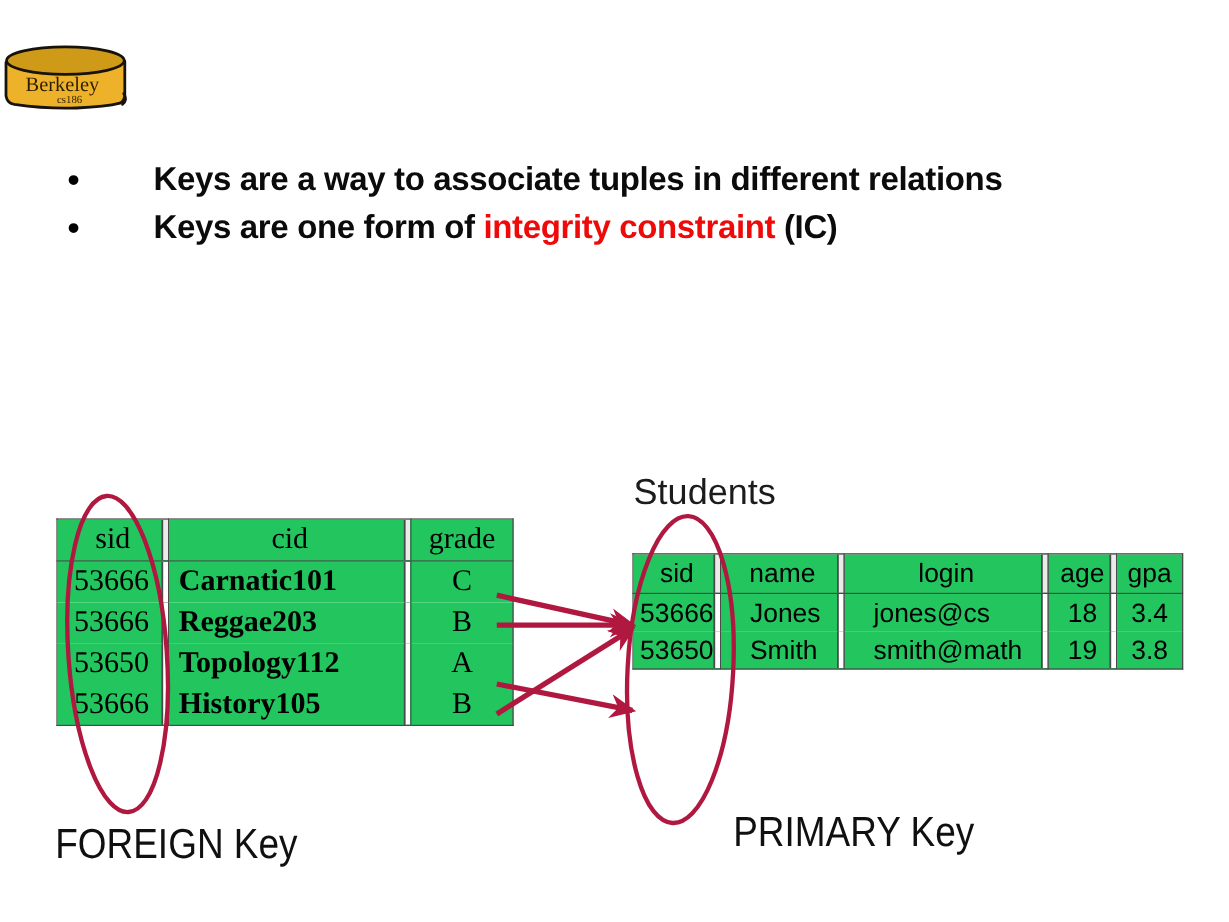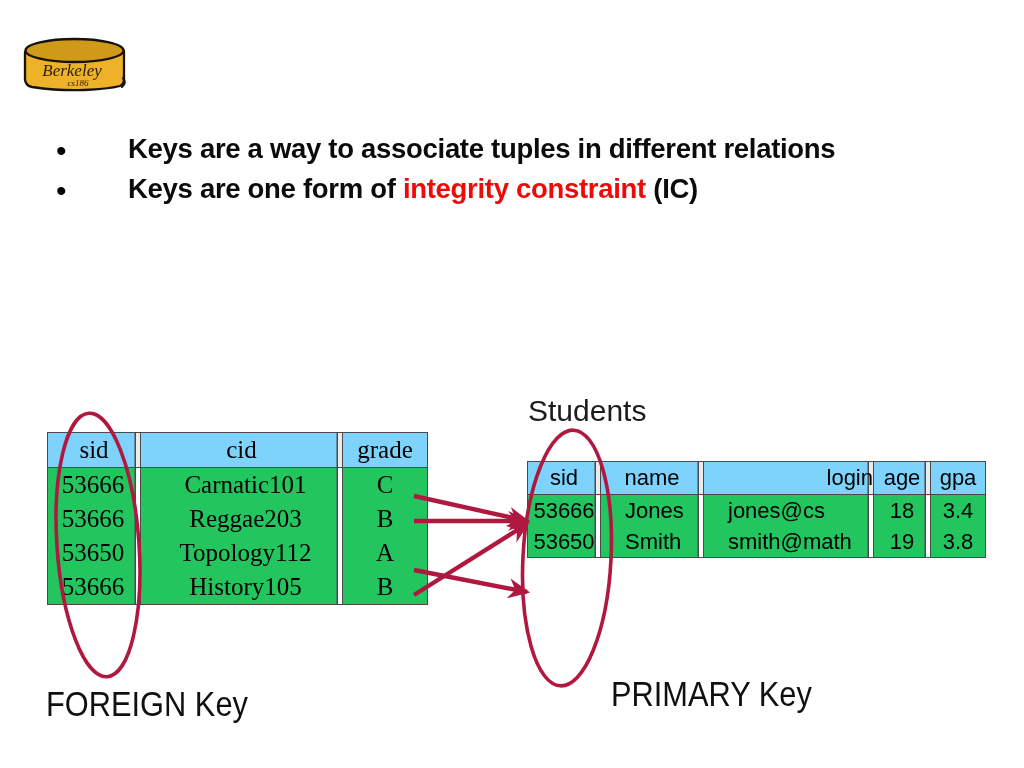--- a/index.html
+++ b/index.html
@@ -20,25 +20,24 @@
   
   #slide {
     position: absolute;
     inset: 0;
     background: #ffffff;
   }
 
   
   #logo {
     position: absolute;
-    left: 20px;
+    left: 0;
     top: 36px;
     width: 110px;
     height: 58px;
-    font-style: italic;
   }
 
   
   #title {
     position: absolute;
     left: 133px;
     top: 32px;
     font-size: 45px;
     line-height: 1;
     color: #1c1c1c;
@@ -98,21 +97,21 @@
     border-collapse: collapse;
     border-spacing: 0;
     background: #ffffff;
     table-layout: fixed;
   }
   .relation th, .relation td {
     padding: 0;
     margin: 0;
   }
   .relation th {
-    background: #7dd3fc;
+    background: #22c55e;
     font-weight: normal;
     border-top: 1.5px solid #4a4a4a;
     border-bottom: 1.5px solid #4a4a4a;
   }
   .relation td {
     background: #22c55e;
   }
   .relation tr.last-row td {
     border-bottom: 1.5px solid #4a4a4a;
   }
@@ -130,38 +129,38 @@
 
   
   #tbl-enrolled {
     left: 47px;
     top: 432px;
     font-family: "Liberation Serif", serif;
   }
   #tbl-enrolled th { font-size: 25px; height: 34px; }
   #tbl-enrolled td { font-size: 25px; height: 34px; }
   #tbl-enrolled td.c-sid   { width: 90px;  text-align: center; padding-right: 2px; }
-  #tbl-enrolled td.c-cid   { width: 193px; text-align: center;   padding-left: 8px; }
+  #tbl-enrolled td.c-cid   { width: 193px; text-align: left;   padding-left: 8px; font-weight: bold; }
   #tbl-enrolled td.c-grade { width: 84px;  text-align: center; }
   #tbl-enrolled th.c-sid   { width: 90px;  text-align: center; }
   #tbl-enrolled th.c-cid   { width: 193px; text-align: center; }
   #tbl-enrolled th.c-grade { width: 84px;  text-align: center; }
 
   
   #tbl-students {
     left: 527px;
     top: 461px;
     font-family: "Liberation Sans", sans-serif;
   }
   #tbl-students th { font-size: 22px; height: 32px; }
   #tbl-students td { font-size: 22px; height: 31px; }
   #tbl-students .c-sid   { width: 72px;  text-align: center; }
   #tbl-students .c-name  { width: 78px;  text-align: left; padding-left: 24px; }
   #tbl-students .c-login { width: 145px; text-align: left; padding-left: 24px; }
-  #tbl-students th.c-login { text-align: right; padding-left: 0; }
+  #tbl-students th.c-login { text-align: center; padding-left: 0; }
   #tbl-students th.c-name  { text-align: center; padding-left: 0; }
   #tbl-students .c-age   { width: 56px;  text-align: center; }
   #tbl-students .c-gpa   { width: 54px;  text-align: center; }
 
   
   .key-label {
     position: absolute;
     font-size: 35px;
     color: #101010;
     white-space: nowrap;

